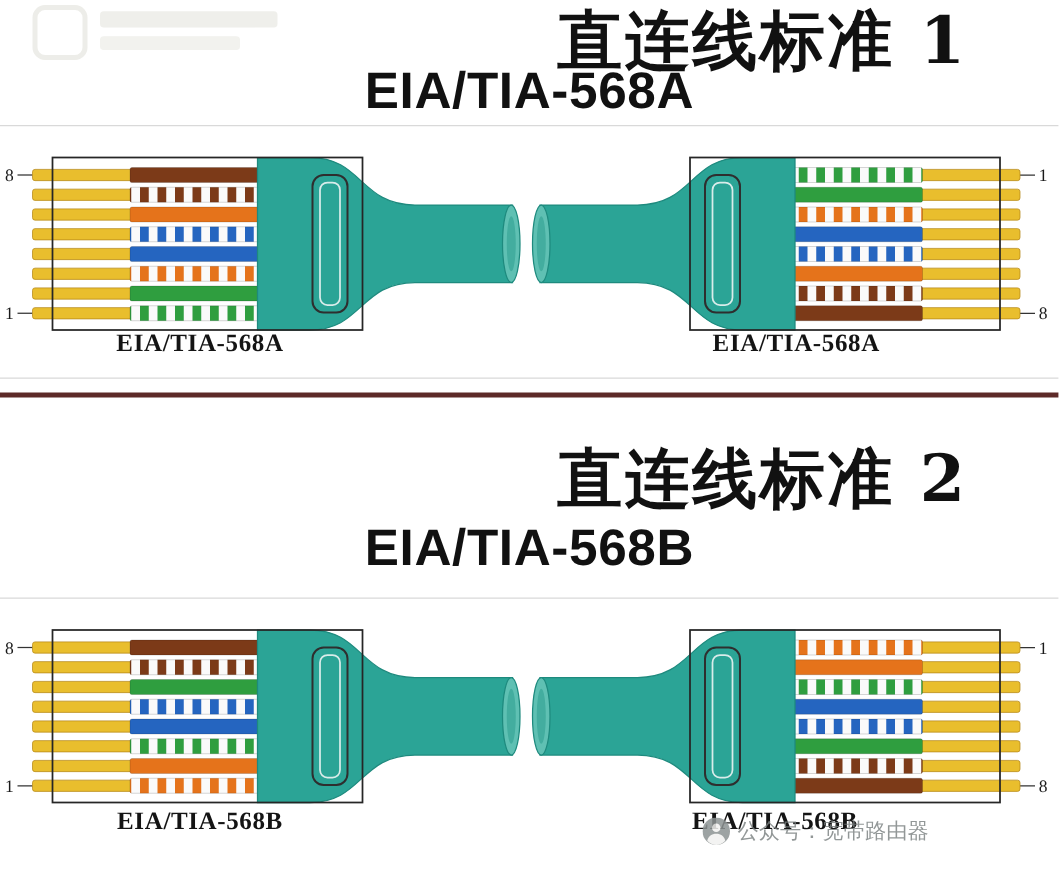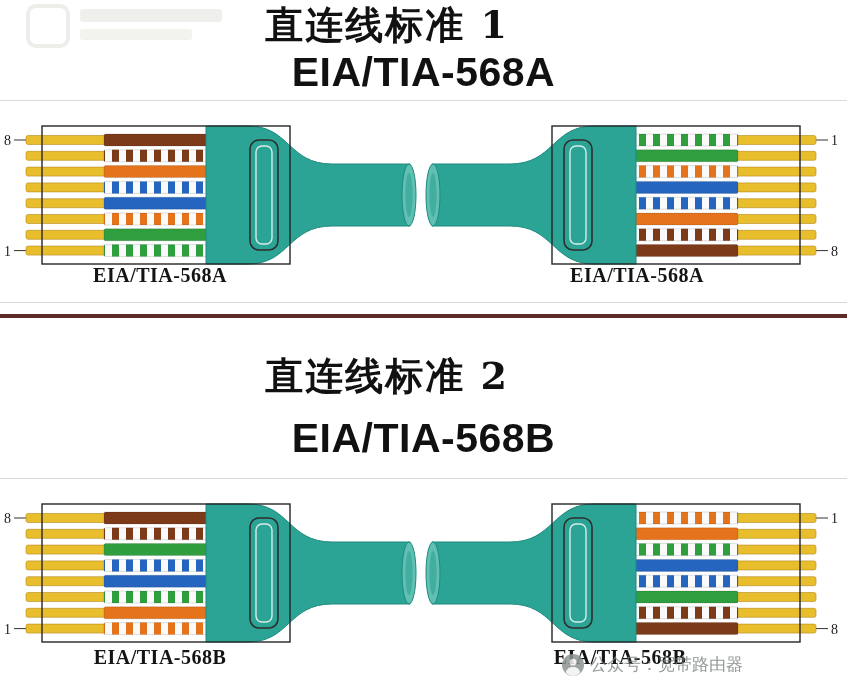--- a/index.html
+++ b/index.html
@@ -6,23 +6,23 @@
   .page{
     position:relative;
     width:847px;height:695px;
     background:#ffffff;
     overflow:hidden;
     font-family:"Liberation Sans",sans-serif;
     color:#111;
   }
   .abs{position:absolute;margin:0;}
   .section-title{
-    left:0;width:774px;text-align:center;
+    left:0;width:774px;text-align:right;
     font-family:"DejaVu Serif","Liberation Serif",serif;
-    font-weight:700;font-size:38px;line-height:1.1;
+    font-weight:700;font-size:52px;line-height:1.1;
     letter-spacing:2px;
   }
   .section-subtitle{
     left:0;width:847px;text-align:center;
     font-family:"Liberation Sans",sans-serif;
     font-weight:600;font-size:41px;line-height:1.1;
     letter-spacing:0.5px;
   }
   .hline{left:0;width:847px;height:1px;background:#d9d9d9;}
   .divider{left:0;width:847px;height:4px;background:#5d2a28;}

